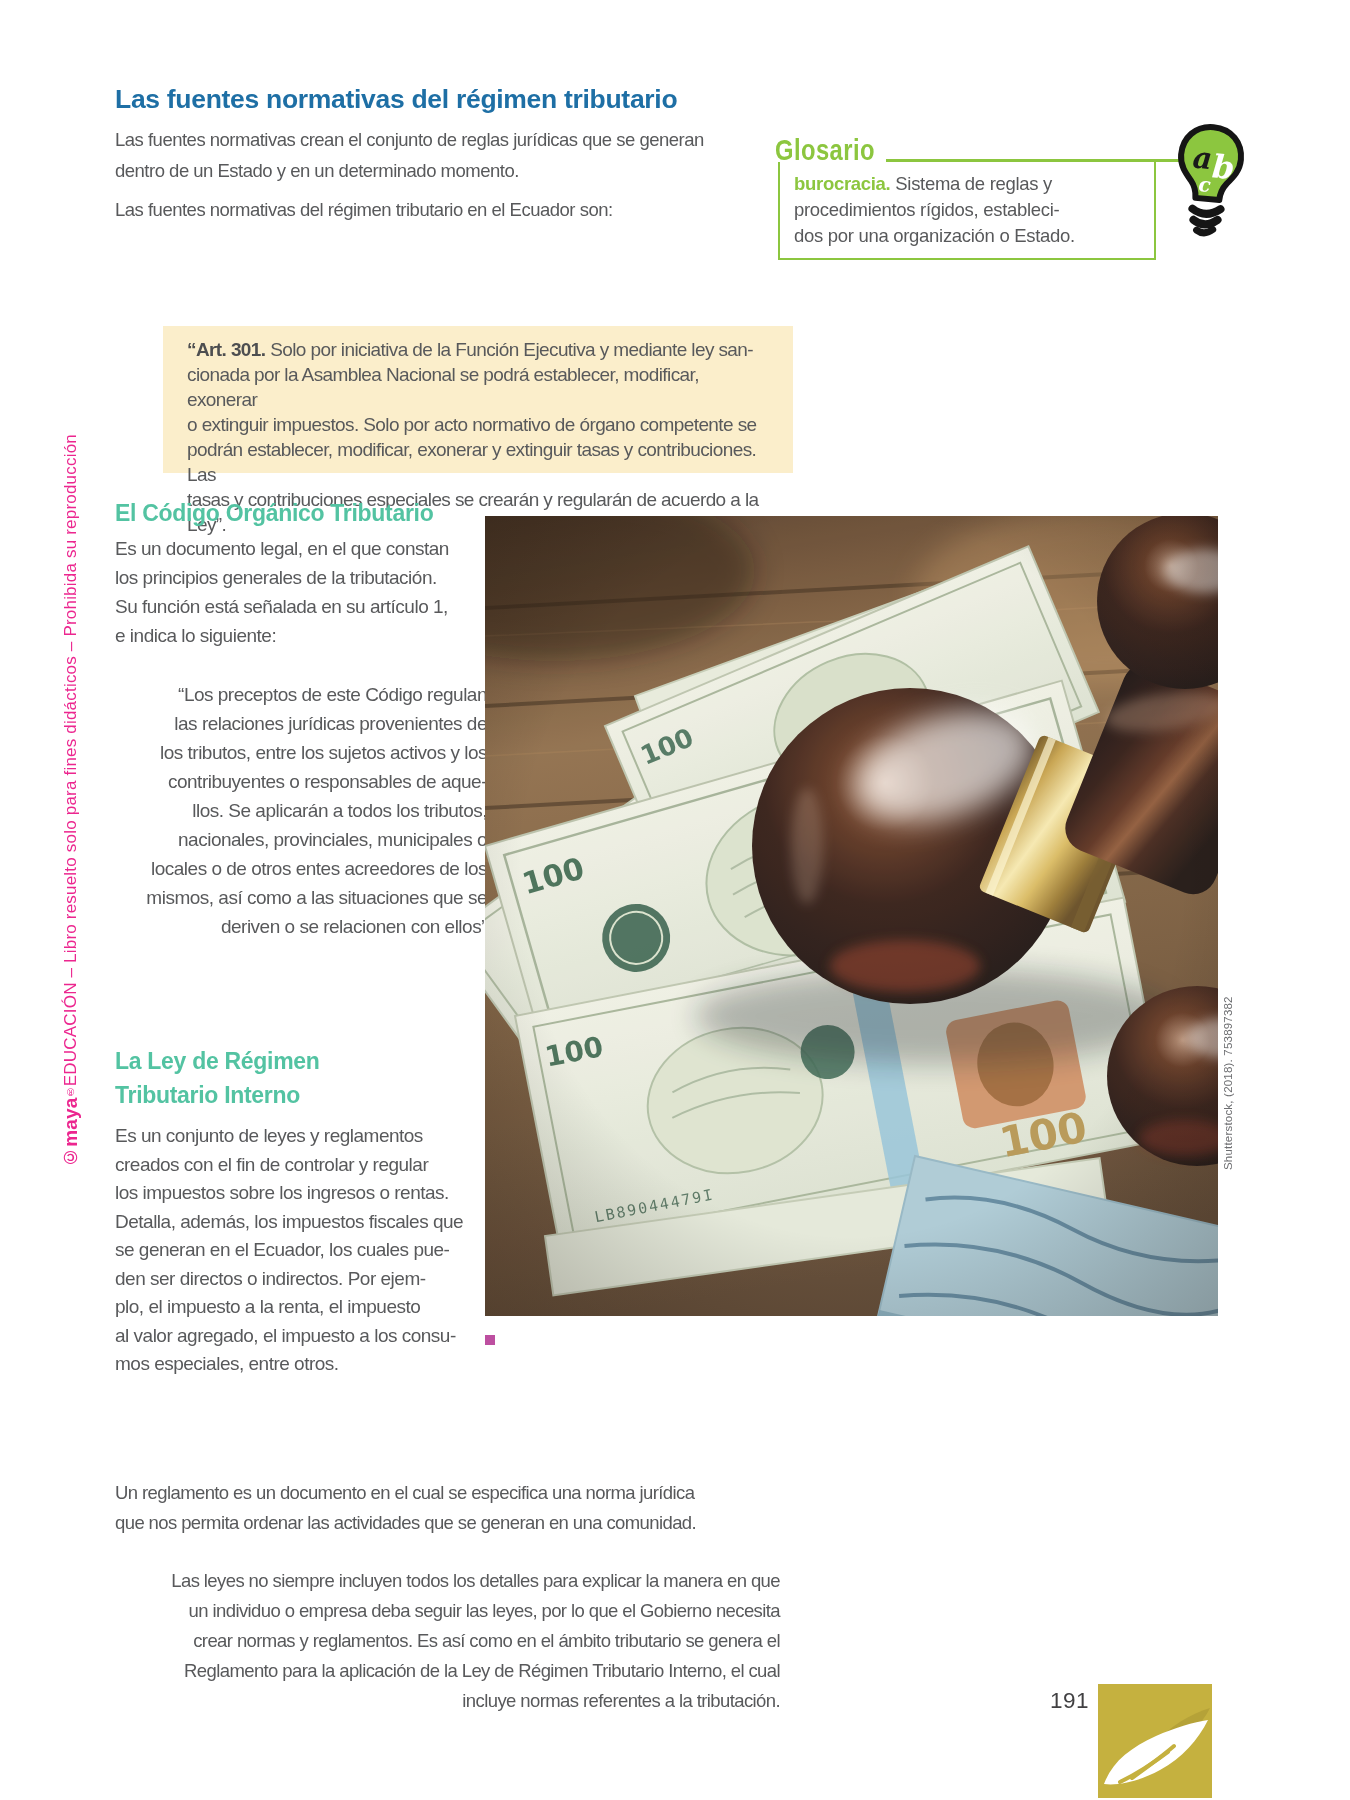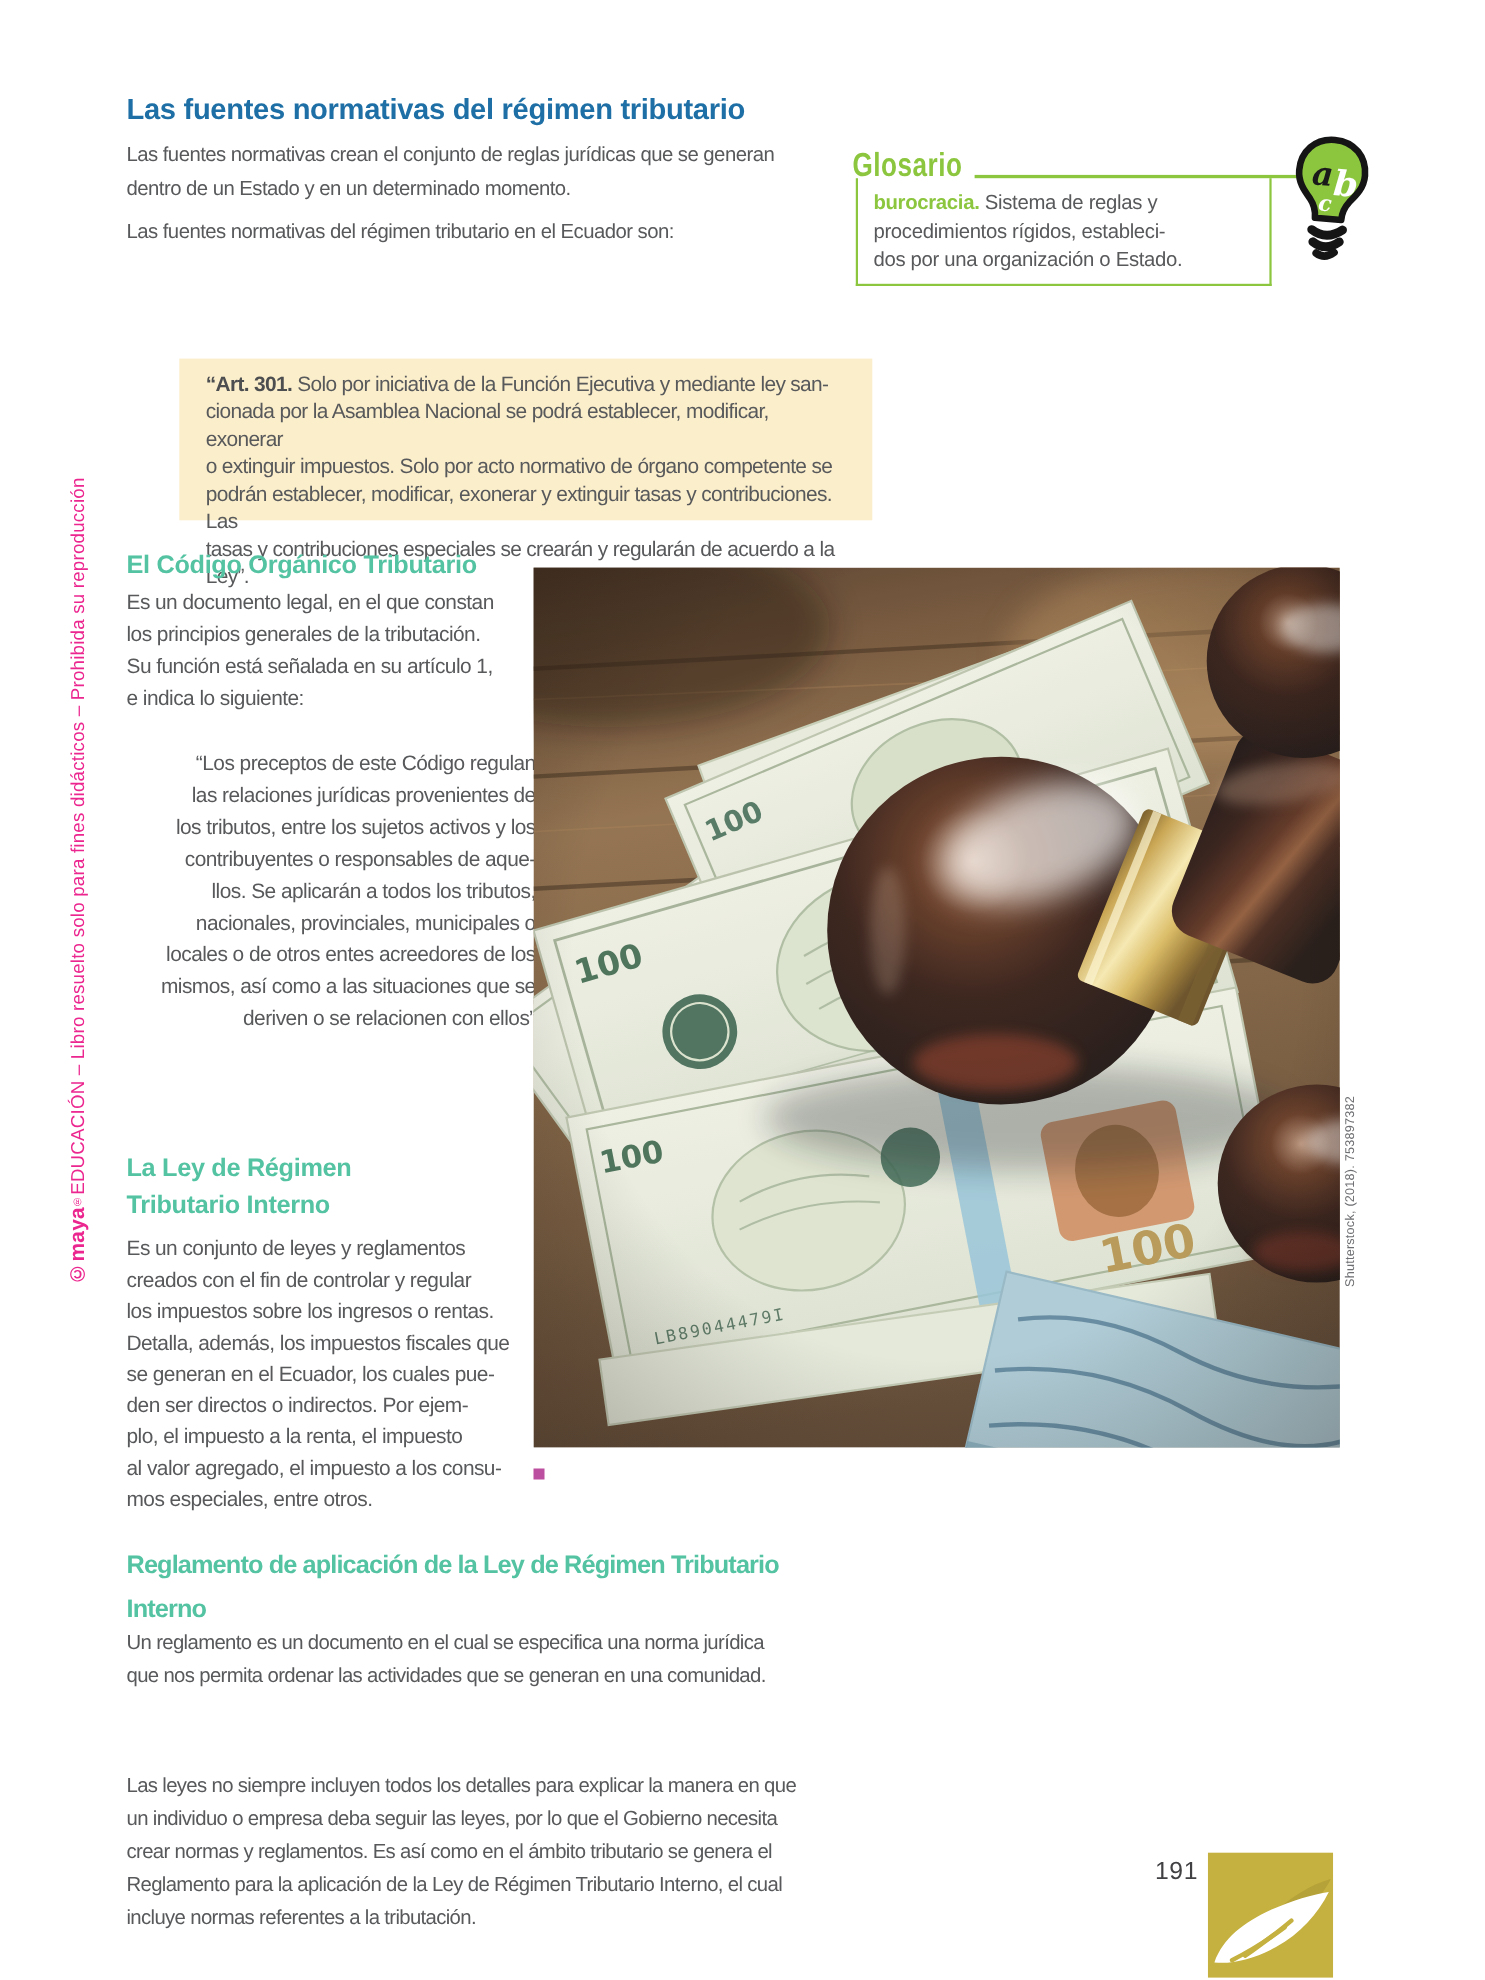--- a/index.html
+++ b/index.html
@@ -273,25 +273,23 @@
     <rect width="733" height="800" fill="#f3ecdf" opacity="0.10"></rect>
     <rect width="733" height="800" fill="url(#vig)"></rect>
   </svg>
 
   <div class="abs vert credit" style="left:1222px;top:985px;height:185px;width:16px;">Shutterstock, (2018). 753897382</div>
 
   <div class="abs caption" style="left:485px;top:1329px;width:740px;">
     <span class="bullet"></span>
   </div>
 
-  <div class="abs h2 lines reg-head" style="left:115px;top:1402px;width:700px;letter-spacing:-0.8px;">Reglamento de aplicación de la Ley de Régimen Tributario
-Interno</div>
   <div class="abs body-copy lines" style="left:115px;top:1478px;width:665px;line-height:30px;letter-spacing:-0.6px;">Un reglamento es un documento en el cual se especifica una norma jurídica
 que nos permita ordenar las actividades que se generan en una comunidad.</div>
-  <div class="abs body-copy lines" style="left:115px;top:1608px;width:665px;line-height:30px;letter-spacing:-0.6px;">Las leyes no siempre incluyen todos los detalles para explicar la manera en que
+  <div class="abs body-copy lines" style="left:115px;top:1566px;width:665px;line-height:30px;letter-spacing:-0.6px;text-align:right;">Las leyes no siempre incluyen todos los detalles para explicar la manera en que
 un individuo o empresa deba seguir las leyes, por lo que el Gobierno necesita
 crear normas y reglamentos. Es así como en el ámbito tributario se genera el
 Reglamento para la aplicación de la Ley de Régimen Tributario Interno, el cual
 incluye normas referentes a la tributación.</div>
 
   <div class="abs pagenum" style="left:1050px;top:1688px;">191</div>
   <svg class="abs" style="left:1098px;top:1684px;" width="114" height="114" viewBox="0 0 114 114">
     <rect width="114" height="114" style="fill:var(--logo-gold,#c5b13f);"></rect>
     <path d="M54 62 C72 42 92 30 112 24 C104 40 90 54 70 64 C64 67 58 66 54 62 Z" fill="#b5a238"></path>
     <path d="M6 100 C14 78 32 64 58 52 C76 44 96 38 110 36 C100 56 84 74 62 86 C44 96 22 102 6 100 Z" fill="#ffffff"></path>

